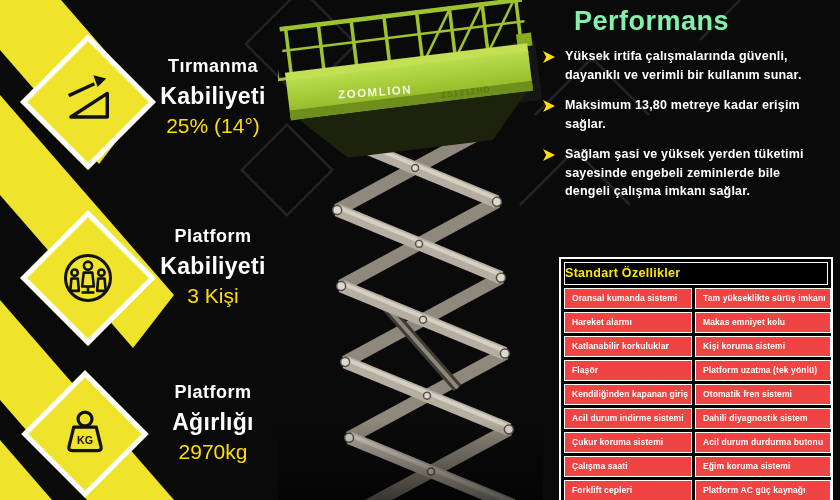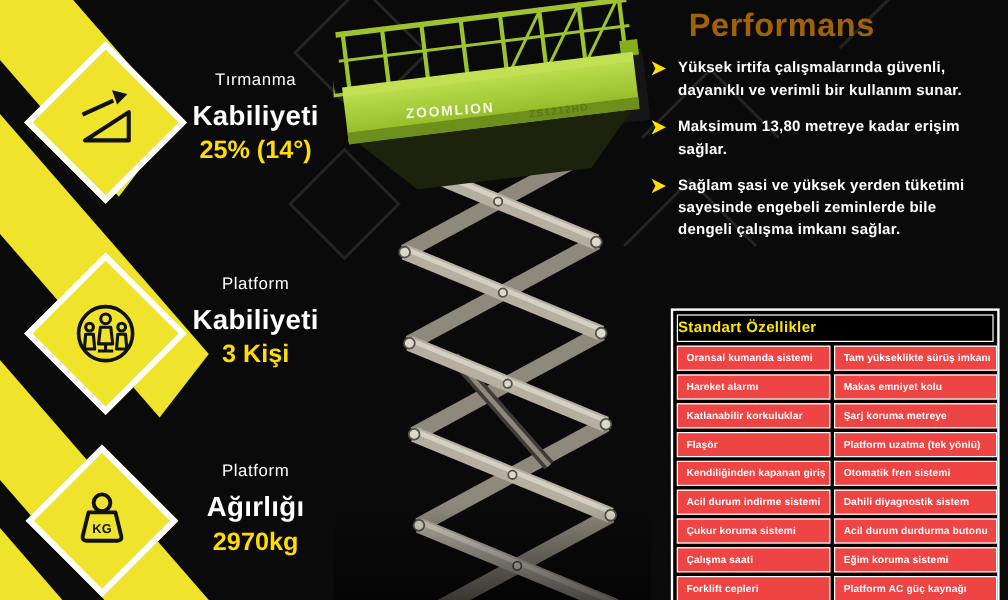--- a/index.html
+++ b/index.html
@@ -7,26 +7,26 @@
     font-family:"Liberation Sans","DejaVu Sans",sans-serif;}
   svg{display:block}
   .abs{position:absolute}
 
   
   #bg{left:0;top:0}
   .diamond{position:absolute;width:86px;height:86px;background:#EFE42B;border:5px solid #fff;
     transform:rotate(45deg);display:flex;align-items:center;justify-content:center;box-sizing:content-box}
   .diamond .di{transform:rotate(-45deg);width:60px;height:60px}
   .spec-text{position:absolute;width:170px;text-align:center;color:#fff}
-  .spec-l1{font-size:14px;font-weight:400;letter-spacing:.5px;line-height:29px}
+  .spec-l1{font-size:18px;font-weight:700;letter-spacing:.5px;line-height:29px}
   .spec-l2{font-size:23px;font-weight:800;letter-spacing:.3px;line-height:30px}
-  .spec-val{font-size:21px;font-weight:700;color:#FFDD00;line-height:29px}
+  .spec-val{font-size:21px;font-weight:400;color:#FFDD00;line-height:29px}
 
   
-  #perf-title{left:574px;top:6px;color:#a16207;font-size:27px;font-weight:800;letter-spacing:.5px}
+  #perf-title{left:574px;top:6px;color:#86efac;font-size:27px;font-weight:800;letter-spacing:.5px}
   #bullets{left:543px;top:47px;width:288px}
   .bullet{display:flex;margin-bottom:12px}
   .bullet svg{flex:0 0 12px;margin:4px 10px 0 0}
   .bullet span{color:#fff;font-size:12.5px;font-weight:700;line-height:1.48;letter-spacing:.2px;width:262px}
 
   
   #features{left:559px;top:257px;width:274px;border:2px solid #fff;background:#000;padding:3px;box-sizing:border-box}
   #features-header{border:1px solid #fff;background:#000;color:#FFE600;font-size:12.5px;font-weight:800;
     text-align:left;padding:3px 0 4px;letter-spacing:.3px}
   #features-grid{display:grid;grid-template-columns:48.5% 51.5%;gap:3px;margin-top:3px}
@@ -210,21 +210,21 @@
     </div>
 
   <div id="features" class="abs">
     <div id="features-header">Standart Özellikler</div>
     <div id="features-grid">
         <div class="cell">Oransal kumanda sistemi</div>
         <div class="cell">Tam yükseklikte sürüş imkanı</div>
         <div class="cell">Hareket alarmı</div>
         <div class="cell">Makas emniyet kolu</div>
         <div class="cell">Katlanabilir korkuluklar</div>
-        <div class="cell">Şarj koruma metreye</div>
+        <div class="cell">Kişi koruma sistemi</div>
         <div class="cell">Flaşör</div>
         <div class="cell">Platform uzatma (tek yönlü)</div>
         <div class="cell">Kendiliğinden kapanan giriş kapısı</div>
         <div class="cell">Otomatik fren sistemi</div>
         <div class="cell">Acil durum indirme sistemi</div>
         <div class="cell">Dahili diyagnostik sistem</div>
         <div class="cell">Çukur koruma sistemi</div>
         <div class="cell">Acil durum durdurma butonu</div>
         <div class="cell">Çalışma saati</div>
         <div class="cell">Eğim koruma sistemi</div>

